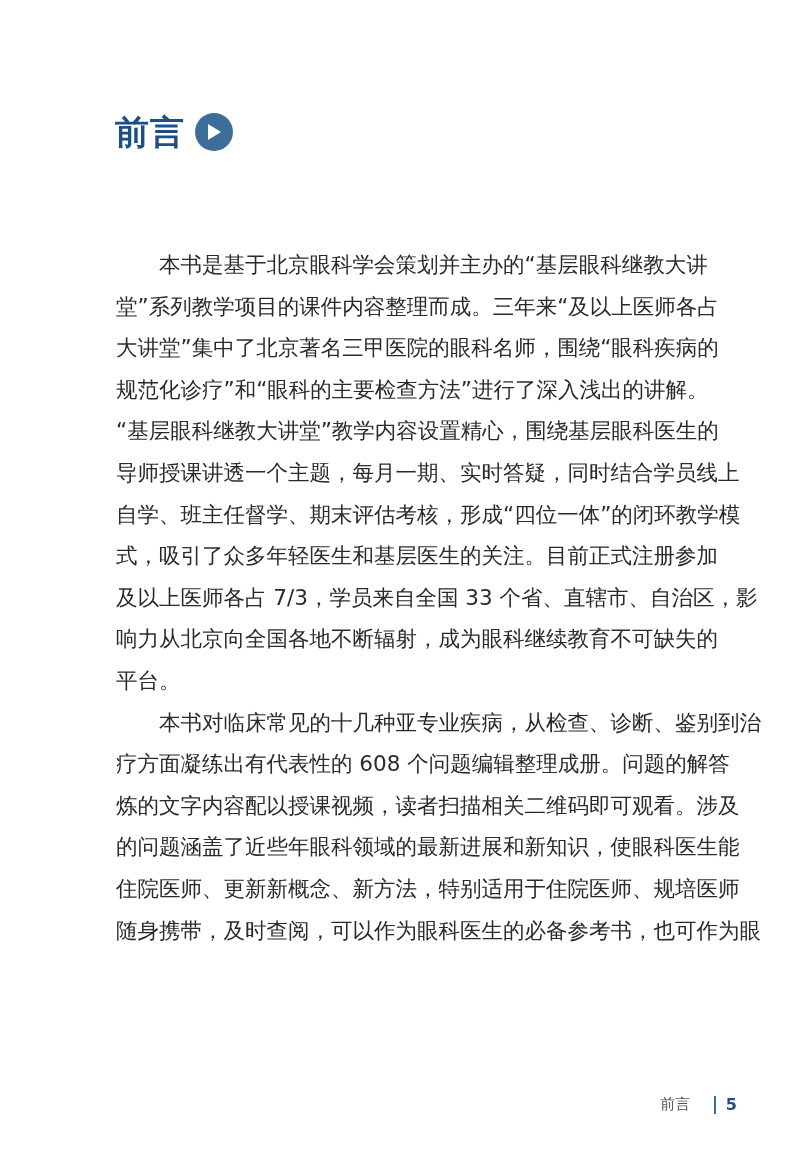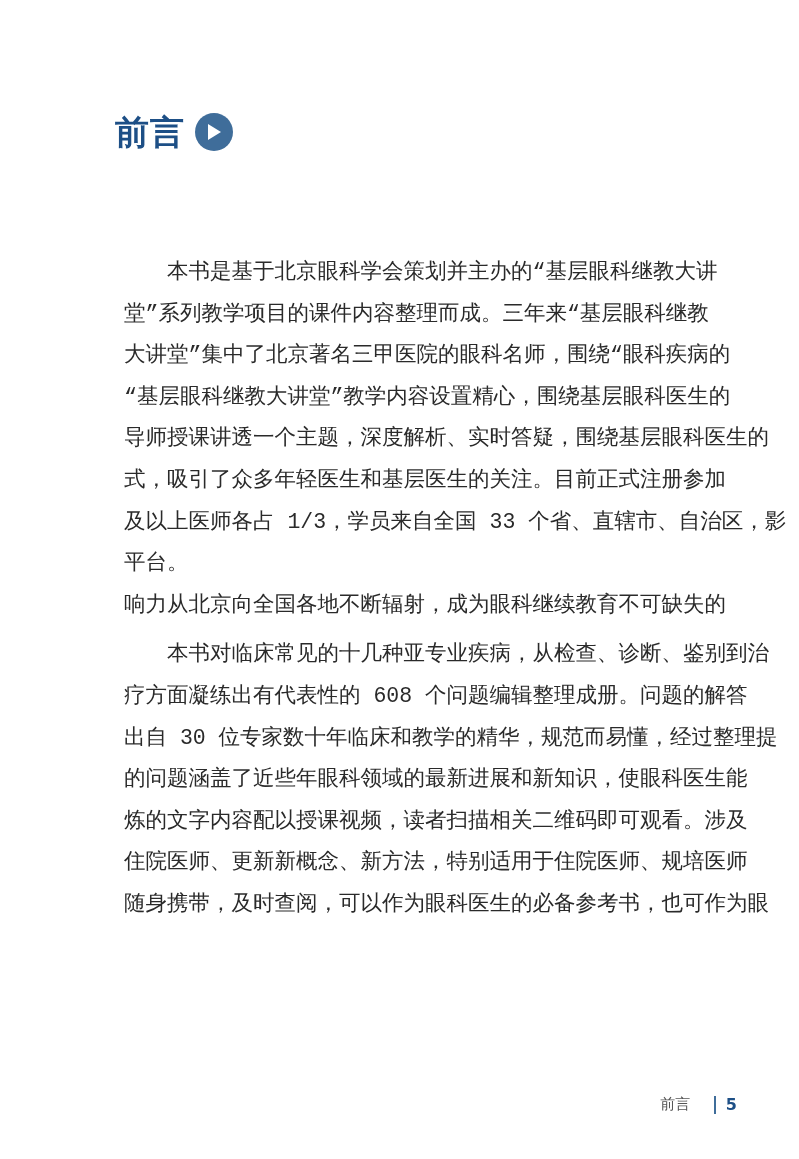--- a/index.html
+++ b/index.html
@@ -3,21 +3,21 @@
 <meta charset="utf-8">
 <style>
   html, body { margin: 0; padding: 0; background: #ffffff; }
   body { width: 799px; height: 1159px; position: relative; overflow: hidden;
          font-family: "DejaVu Sans", "Liberation Sans", sans-serif; color: #2a2a2a; }
   .heading { position: absolute; left: 115px; top: 110px; display: flex; align-items: center; }
   .heading-title { font-size: 34px; font-weight: bold; color: #1d4f86; letter-spacing: 1px; line-height: 44px; }
   .play-icon { width: 38px; height: 38px; border-radius: 50%; background: #3f6d9a; margin-left: 10px;
                display: flex; align-items: center; justify-content: center; }
   .body-text { position: absolute; left: 116px; top: 244px; width: 584px; }
-  .para { margin: 8px; font-size: 21.5px; line-height: 41.6px; text-align: justify; text-align-last: left; font-family: Liberation Mono, monospace; }
+  .para { margin: 0; font-size: 21.5px; line-height: 41.6px; text-align: justify; text-align-last: left; }
   .line { display: block; white-space: nowrap; text-align: justify; text-align-last: justify; }
   .line.last { text-align-last: left; }
   .indent { padding-left: 43px; }
   .footer { position: absolute; right: 62px; top: 1095px; display: flex; align-items: center; }
   .footer-label { font-size: 15px; color: #555; }
   .footer-sep { width: 1.5px; height: 18px; background: #3f6d9a; margin: 0 10px 0 24px; }
   .footer-page { font-size: 16px; font-weight: bold; color: #1d4f86; }
 </style>
 </head>
 <body>
@@ -27,35 +27,36 @@
   <span class="play-icon">
     <svg width="16" height="18" viewBox="0 0 16 18">
         <path d="M2 1 L15 9 L2 17 Z" fill="#ffffff"></path>
       </svg>
   </span>
 </div>
 
 <div class="body-text">
   <p class="para">
     <span class="line indent">本书是基于北京眼科学会策划并主办的“基层眼科继教大讲</span>
-    <span class="line">堂”系列教学项目的课件内容整理而成。三年来“基层眼科继教</span>
+    <span class="line">堂”系列教学项目的课件内容整理而成。三年来“及以上医师各占</span>
     <span class="line">大讲堂”集中了北京著名三甲医院的眼科名师，围绕“眼科疾病的</span>
+    <span class="line">规范化诊疗”和“眼科的主要检查方法”进行了深入浅出的讲解。</span>
     <span class="line">“基层眼科继教大讲堂”教学内容设置精心，围绕基层眼科医生的</span>
-    <span class="line">导师授课讲透一个主题，深度解析、实时答疑，围绕基层眼科医生的</span>
+    <span class="line">导师授课讲透一个主题，每月一期、实时答疑，同时结合学员线上</span>
+    <span class="line">自学、班主任督学、期末评估考核，形成“四位一体”的闭环教学模</span>
     <span class="line">式，吸引了众多年轻医生和基层医生的关注。目前正式注册参加</span>
-    <span class="line">及以上医师各占 1/3，学员来自全国 33 个省、直辖市、自治区，影</span>
+    <span class="line">及以上医师各占 7/3，学员来自全国 33 个省、直辖市、自治区，影</span>
+    <span class="line">响力从北京向全国各地不断辐射，成为眼科继续教育不可缺失的</span>
     <span class="line last">平台。</span>
-    <span class="line">响力从北京向全国各地不断辐射，成为眼科继续教育不可缺失的</span>
   </p>
   <p class="para">
     <span class="line indent">本书对临床常见的十几种亚专业疾病，从检查、诊断、鉴别到治</span>
     <span class="line">疗方面凝练出有代表性的 608 个问题编辑整理成册。问题的解答</span>
-    <span class="line">出自 30 位专家数十年临床和教学的精华，规范而易懂，经过整理提</span>
+    <span class="line">炼的文字内容配以授课视频，读者扫描相关二维码即可观看。涉及</span>
     <span class="line">的问题涵盖了近些年眼科领域的最新进展和新知识，使眼科医生能</span>
-    <span class="line">炼的文字内容配以授课视频，读者扫描相关二维码即可观看。涉及</span>
     <span class="line">住院医师、更新新概念、新方法，特别适用于住院医师、规培医师</span>
     <span class="line">随身携带，及时查阅，可以作为眼科医生的必备参考书，也可作为眼</span>
   </p>
 </div>
 
 <div class="footer">
   <span class="footer-label">前言</span>
   <span class="footer-sep"></span>
   <span class="footer-page">5</span>
 </div>

